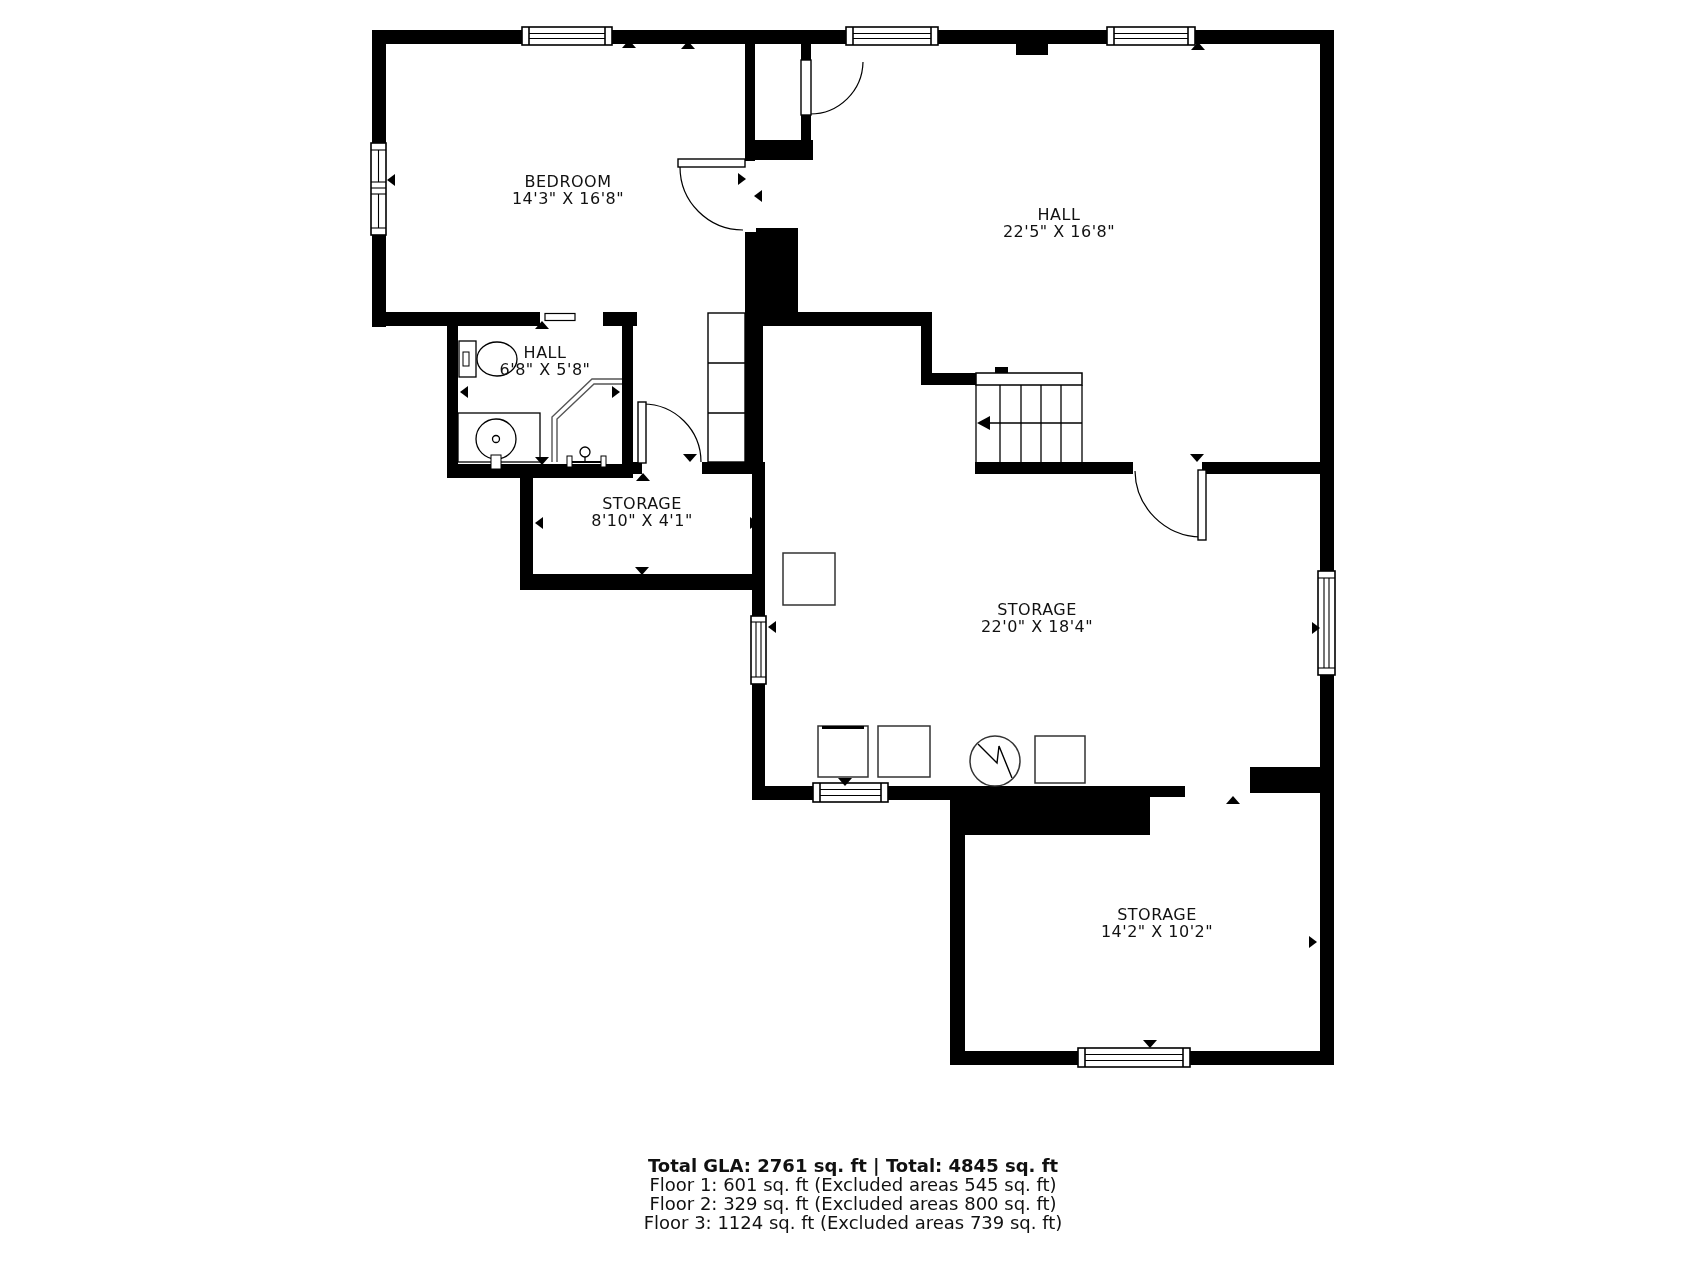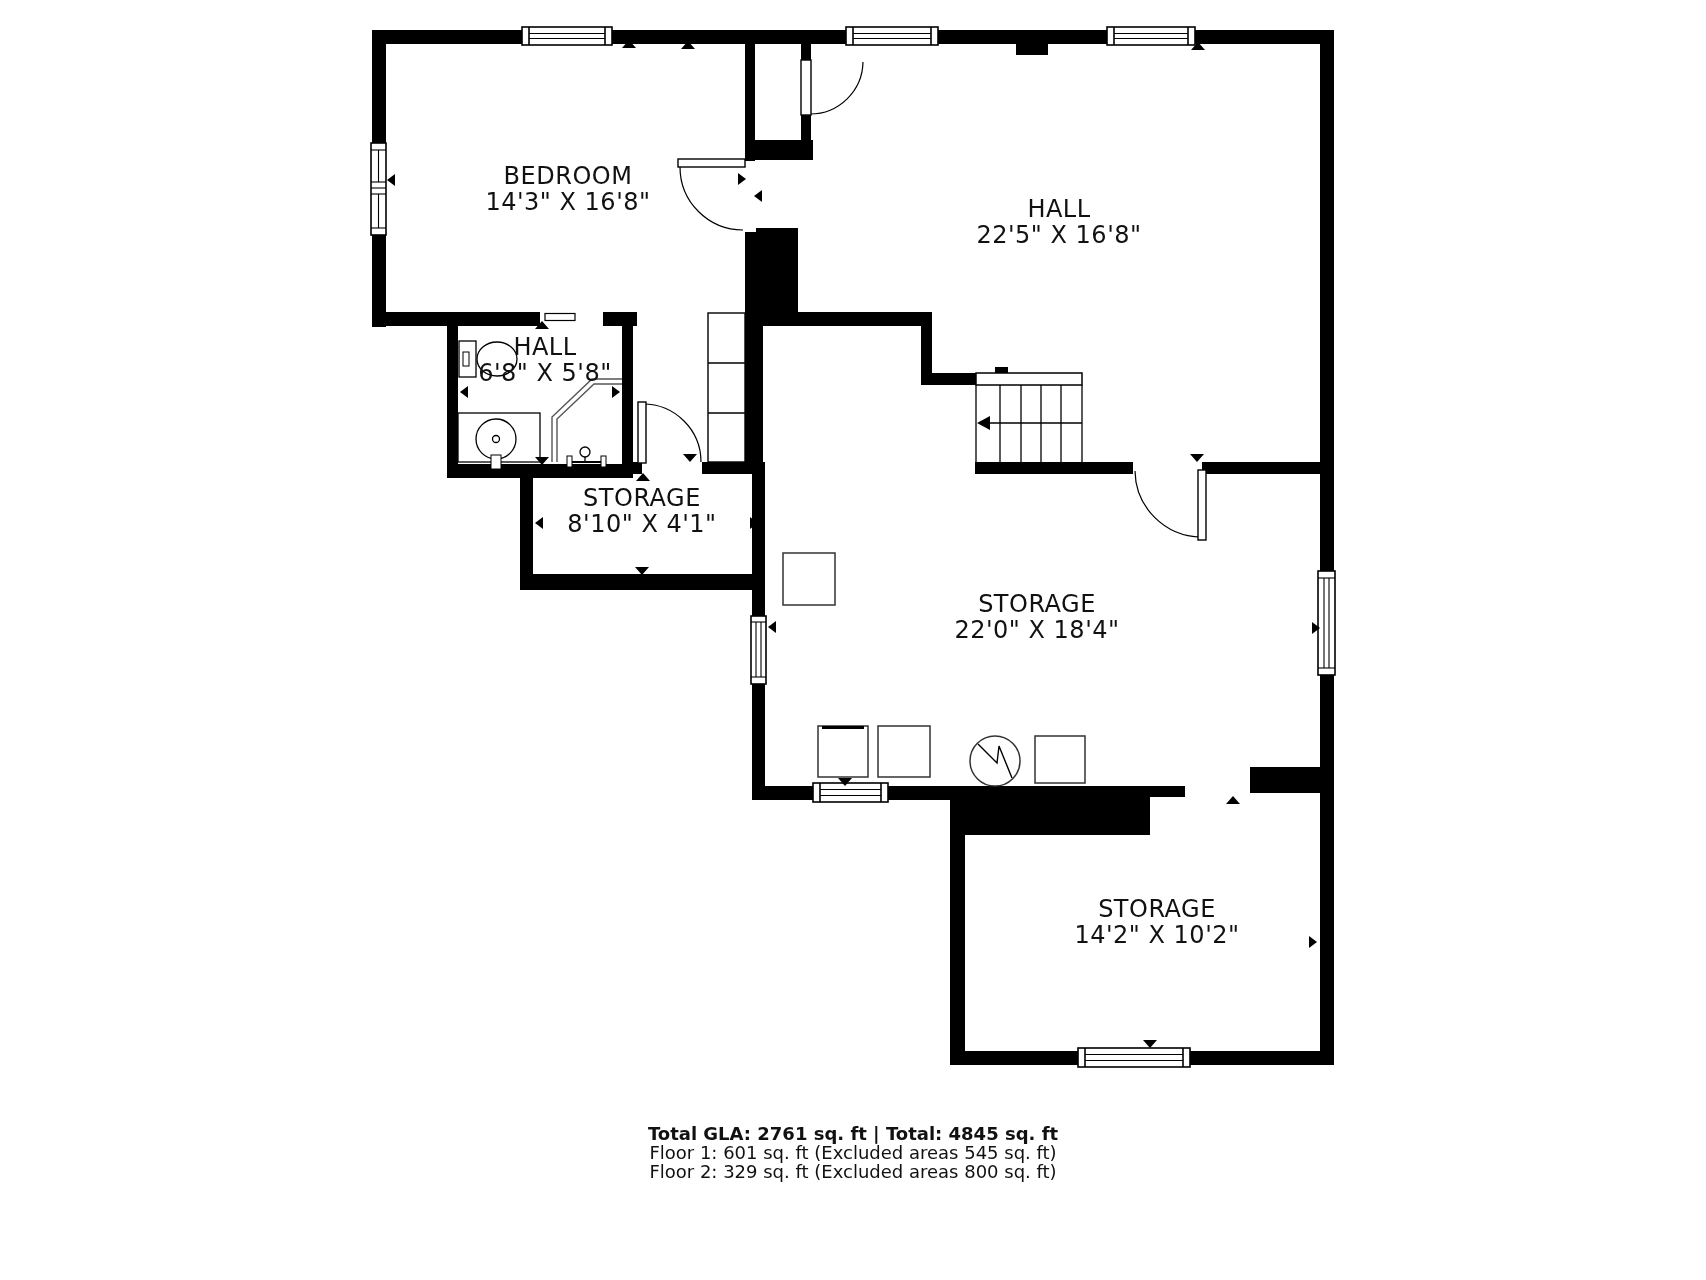--- a/index.html
+++ b/index.html
@@ -8,36 +8,36 @@
     width:1706px;height:1280px;
     background:#fff;
     font-family:"DejaVu Sans", sans-serif;
     overflow:hidden;
   }
   #plan-svg{position:absolute;left:0;top:0;}
   .room-label{
     position:absolute;
     transform:translate(-50%,-50%);
     text-align:center;
-    font-size:24px;
+    font-size:16px;
     color:#111;
     line-height:1.08;
     white-space:nowrap;
     letter-spacing:0.5px;
   }
   .footer{
     position:absolute;
     left:0;top:1124px;
     width:100%;
     text-align:center;
     color:#111;
     font-size:18px;
     line-height:19px;
   }
-  .footer .f-bold{font-weight:bold;}
+  .footer .f-bold{font-weight:bold;margin-top:32px;}
   .footer .disclaimer{
     margin-top:15px;
     font-size:15px;
   }
 </style>
 </head>
 <body>
 
 <div id="stage">
 
@@ -292,15 +292,16 @@
 
   <div class="room-label" style="left:1157px;top:923px">
     <div>STORAGE</div>
     <div>14'2" X 10'2"</div>
   </div>
 
   <div class="footer">
     <div class="f-bold">Total GLA: 2761 sq. ft | Total: 4845 sq. ft</div>
     <div>Floor 1: 601 sq. ft (Excluded areas 545 sq. ft)</div>
     <div>Floor 2: 329 sq. ft (Excluded areas 800 sq. ft)</div>
+    <div>Floor 3: 1124 sq. ft (Excluded areas 739 sq. ft)</div>
   </div>
 
 </div>
 
 </body></html>

